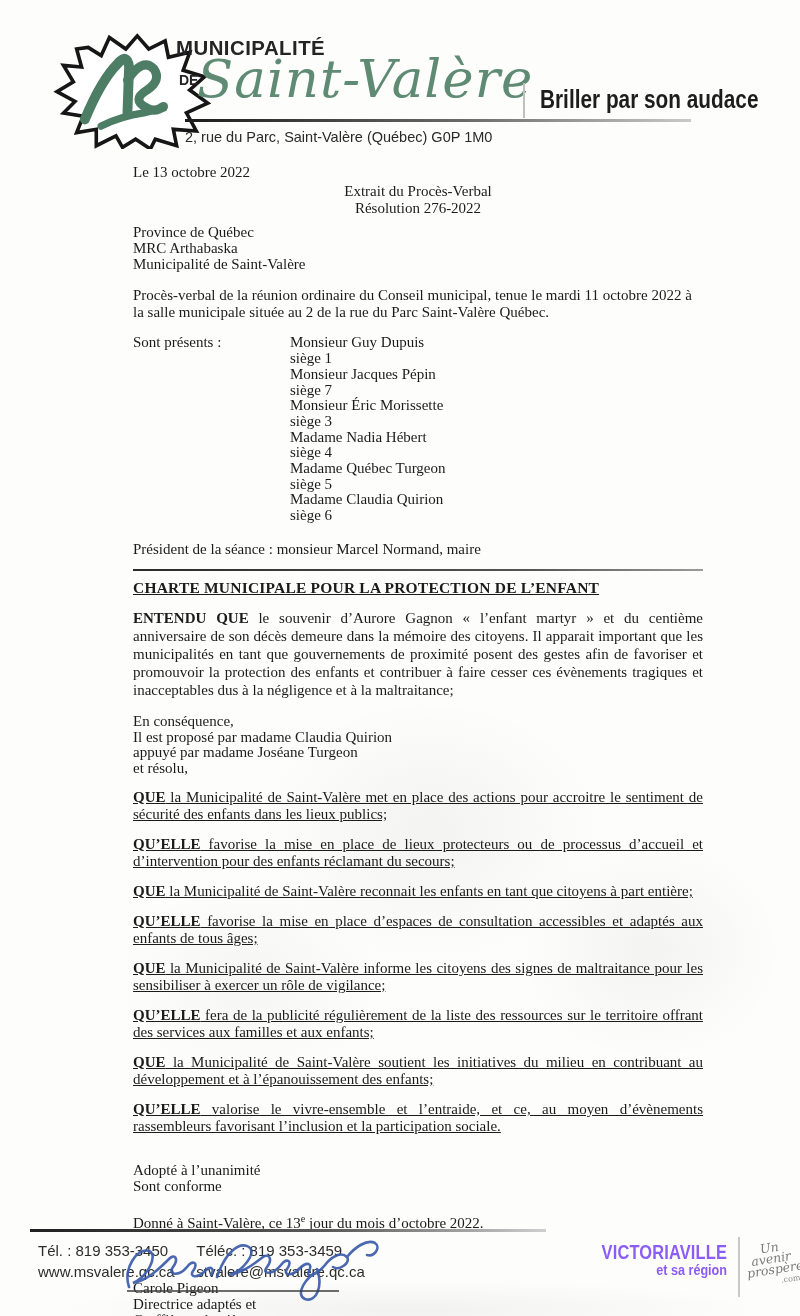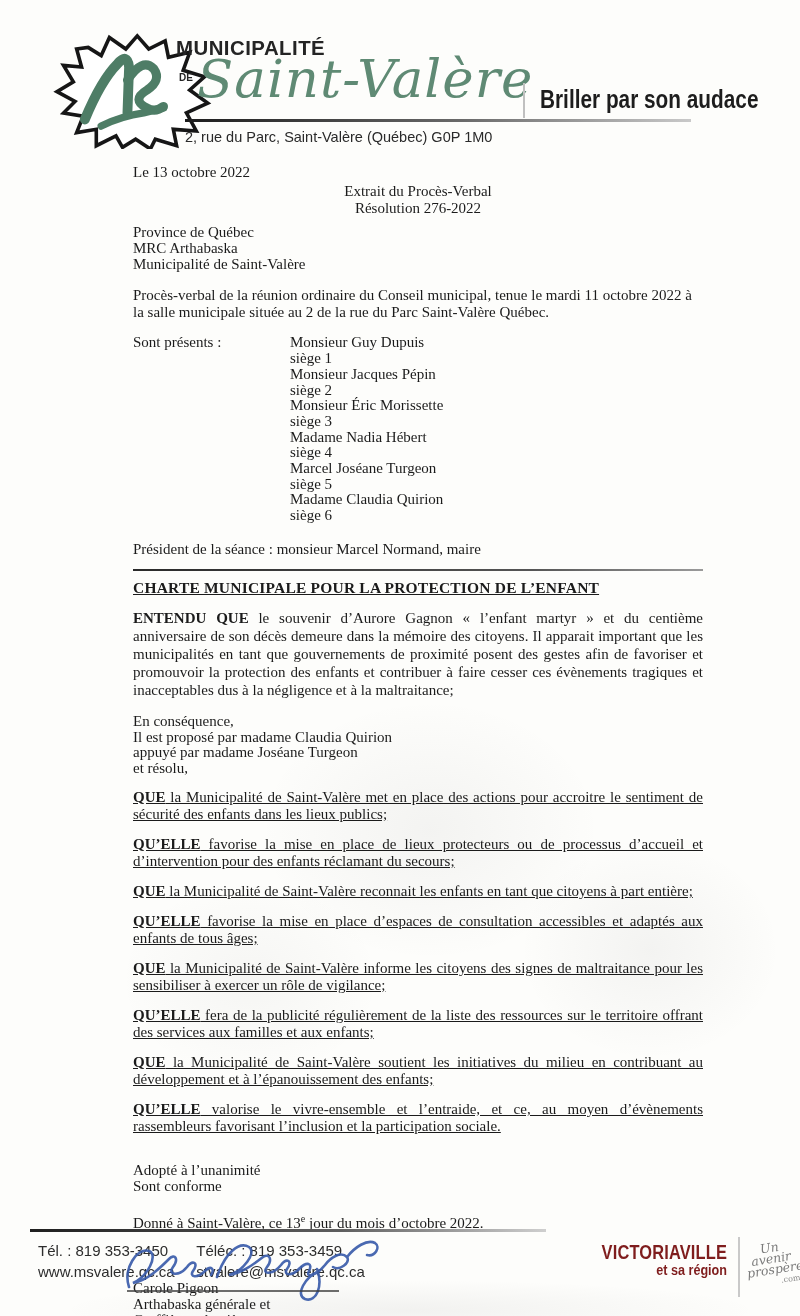--- a/index.html
+++ b/index.html
@@ -9,21 +9,21 @@
   .stain{position:absolute;border-radius:50%;pointer-events:none;}
   .s1{left:260px;top:700px;width:340px;height:260px;background:radial-gradient(closest-side,rgba(60,60,60,.05),rgba(0,0,0,0));}
   .s2{left:520px;top:840px;width:260px;height:220px;background:radial-gradient(closest-side,rgba(60,60,60,.05),rgba(0,0,0,0));}
   .s3{left:120px;top:880px;width:260px;height:200px;background:radial-gradient(closest-side,rgba(60,60,60,.04),rgba(0,0,0,0));}
   .s4{left:60px;top:1280px;width:700px;height:60px;border-radius:30%;background:radial-gradient(closest-side,rgba(60,60,60,.06),rgba(0,0,0,0));}
 
   
   .header{position:absolute;left:0;top:0;width:800px;height:162px;}
   .logo{position:absolute;left:50px;top:31px;width:168px;height:118px;}
   .org-title{position:absolute;left:176px;top:36px;font-family:"Liberation Sans",sans-serif;font-weight:bold;font-size:21px;letter-spacing:.5px;color:#242424;transform:scaleX(.97);transform-origin:left;}
-  .org-de{position:absolute;left:179px;top:72px;font-family:"Liberation Sans",sans-serif;font-weight:bold;font-size:10px;color:#242424;}
+  .org-de{position:absolute;left:179px;top:72px;font-family:"Liberation Sans",sans-serif;font-weight:bold;font-size:14px;color:#242424;}
   .org-script{position:absolute;left:197px;top:48px;font-family:"DejaVu Serif",serif;font-style:italic;font-size:53px;color:#5f8a74;letter-spacing:1px;}
   .slogan-bar{position:absolute;left:523px;top:83px;width:2px;height:35px;background:#c0c0c0;}
   .slogan{position:absolute;left:540px;top:84px;font-family:"Liberation Sans",sans-serif;font-weight:bold;font-size:26px;color:#1d1d1d;transform:scaleX(.8);transform-origin:left;white-space:nowrap;}
   .header-rule{position:absolute;left:185px;top:119px;width:506px;height:3px;background:linear-gradient(to right,#1c1c1c,#6a6a6a 55%,#c9c9c9);}
   .address{position:absolute;left:185px;top:129px;font-family:"Liberation Sans",sans-serif;font-size:14.5px;color:#2a2a2a;}
 
   
   .content{position:absolute;left:133px;top:163px;width:570px;font-size:15px;line-height:17px;}
   .date-line{line-height:18px;}
   .doc-title{text-align:center;margin-top:2px;line-height:16.5px;}
@@ -45,21 +45,21 @@
   .closing{margin-top:27px;line-height:16px;}
   .given{margin-top:16px;}
   .given sup{font-size:10px;}
   .sig-block{position:relative;margin-top:48px;line-height:16px;}
   .signature-svg{position:absolute;left:-12px;top:-55px;width:310px;height:92px;z-index:2;}
 
   
   .footer-rule{position:absolute;left:30px;top:1229px;width:516px;height:3px;background:linear-gradient(to right,#1f1f1f,#5e5e5e 60%,#cfcfcf);}
   .contact{position:absolute;left:38px;top:1240px;display:flex;align-items:flex-end;font-family:"Liberation Sans",sans-serif;font-size:15px;color:#2d2d2d;line-height:21px;}
   .contact .vdiv{width:1.5px;background:#b5b5b5;margin:2px 10px 0 10px;}
-  .region{position:absolute;left:555px;top:1241px;width:172px;text-align:right;font-family:"Liberation Sans",sans-serif;color:#7f1d1d;}
+  .region{position:absolute;left:555px;top:1241px;width:172px;text-align:right;font-family:"Liberation Sans",sans-serif;color:#8b5cf6;}
   .region .big{font-weight:bold;font-size:20px;letter-spacing:.2px;transform:scaleX(.82);transform-origin:right;white-space:nowrap;}
   .region .small{font-weight:bold;font-size:14px;margin-top:-2px;transform:scaleX(.9);transform-origin:right;}
   .footer-vdiv{position:absolute;left:738px;top:1237px;width:1.5px;height:60px;background:#c9c9c9;}
   .prosper{position:absolute;left:746px;top:1242px;width:52px;transform:rotate(-9deg);font-family:"DejaVu Serif",serif;font-style:italic;color:#7b7b7b;font-size:12.5px;line-height:11px;text-align:center;}
   .prosper .dotcom{font-style:normal;font-size:8px;text-align:right;margin-top:1px;color:#8d8d8d;}
 </style>
 </head>
 <body>
 
 <div class="page">
@@ -104,32 +104,32 @@
 
     <div class="attendees">
       <div class="present-label">Sont présents :</div>
       <div class="attendee-list">
         <div class="attendee-row">
           <span class="attendee-name">Monsieur Guy Dupuis</span>
           <span class="attendee-seat">siège 1</span>
         </div>
         <div class="attendee-row">
           <span class="attendee-name">Monsieur Jacques Pépin</span>
-          <span class="attendee-seat">siège 2</span>
+          <span class="attendee-seat">siège 7</span>
         </div>
         <div class="attendee-row">
           <span class="attendee-name">Monsieur Éric Morissette</span>
           <span class="attendee-seat">siège 3</span>
         </div>
         <div class="attendee-row">
           <span class="attendee-name">Madame Nadia Hébert</span>
           <span class="attendee-seat">siège 4</span>
         </div>
         <div class="attendee-row">
-          <span class="attendee-name">Marcel Joséane Turgeon</span>
+          <span class="attendee-name">Madame Québec Turgeon</span>
           <span class="attendee-seat">siège 5</span>
         </div>
         <div class="attendee-row">
           <span class="attendee-name">Madame Claudia Quirion</span>
           <span class="attendee-seat">siège 6</span>
         </div>
       </div>
     </div>
 
     <div class="president">Président de la séance : monsieur Marcel Normand, maire</div>
@@ -170,21 +170,21 @@
         <g fill="none" stroke="#3b5dab" stroke-width="2.6" stroke-linecap="round" opacity="0.92">
           <path d="M8,62 C2,44 16,22 28,26 C38,30 26,52 12,58 C26,56 40,42 48,34 C54,28 58,34 52,42 C46,50 58,52 66,42 C72,34 78,38 72,46 C68,52 76,54 84,46 C90,40 94,44 90,50"></path>
           <path d="M96,52 C104,28 118,16 128,22 C136,28 122,46 108,50 C122,48 134,38 142,32 C148,28 152,34 146,42 C140,50 152,50 160,40 C166,32 172,36 166,44 C162,50 170,52 178,44"></path>
           <path d="M178,44 C186,36 192,38 188,46 C184,54 196,50 204,40 C210,32 220,26 226,32 C230,38 218,46 212,42"></path>
           <path d="M196,44 C202,60 196,78 184,74 C174,70 184,52 198,46"></path>
           <path d="M226,32 C234,22 246,14 254,18 C260,22 254,32 246,30"></path>
         </g>
         <line x1="6" y1="66" x2="218" y2="66" stroke="#3c3c3c" stroke-width="1.6"></line>
       </svg>
       <div>Carole Pigeon</div>
-      <div>Arthabaska générale et</div>
+      <div>Directrice adaptés et</div>
       <div>Greffière-trésorière</div>
     </div>
 
   </div>
 
   <div class="footer-rule"></div>
 
   <div class="contact">
     <div class="col">
       <div>Tél. : 819 353-3450</div>

